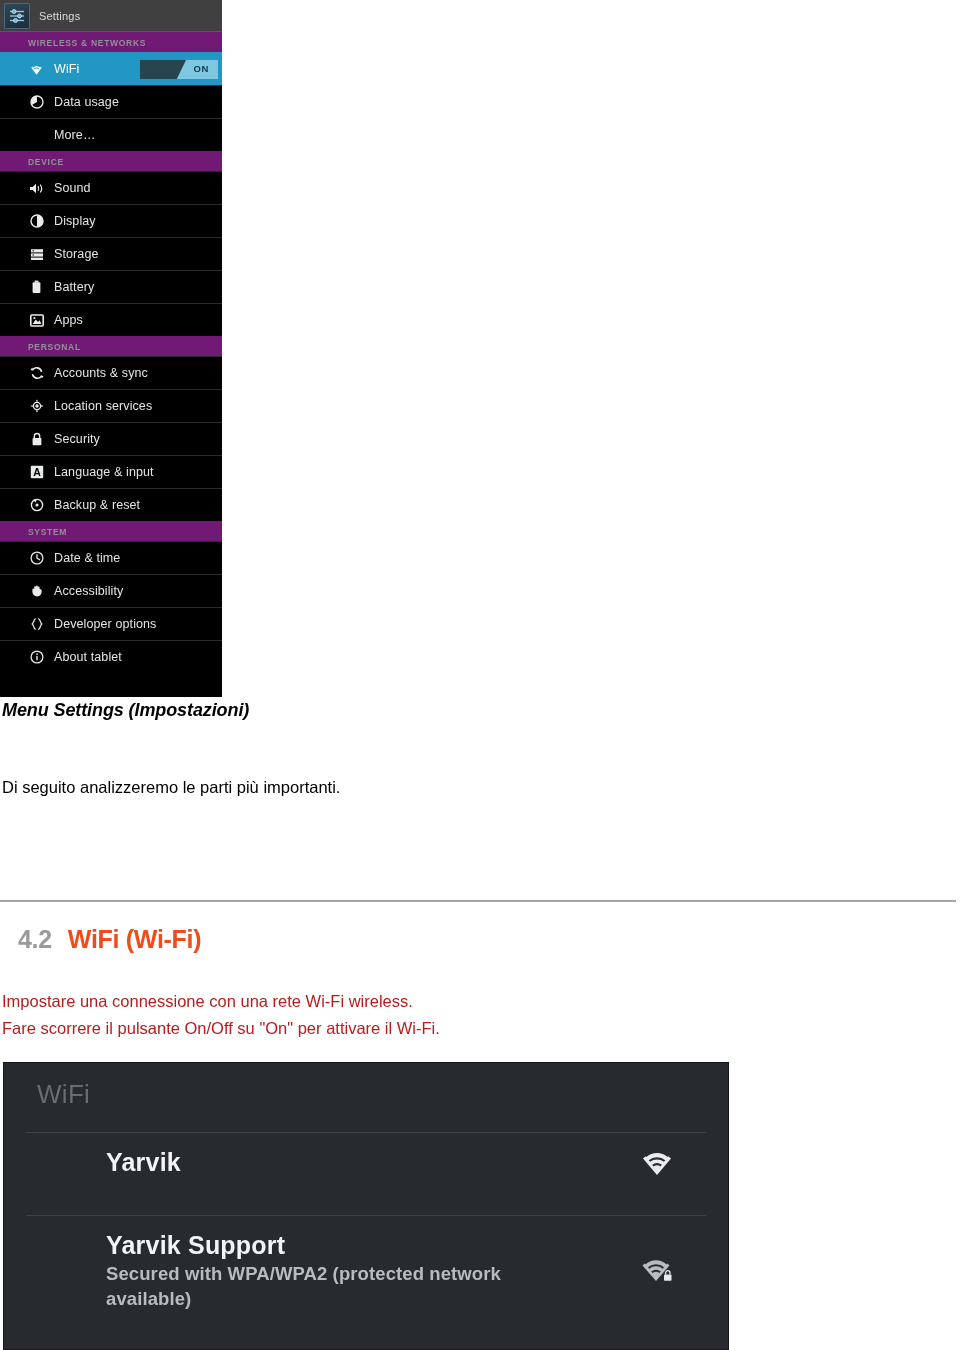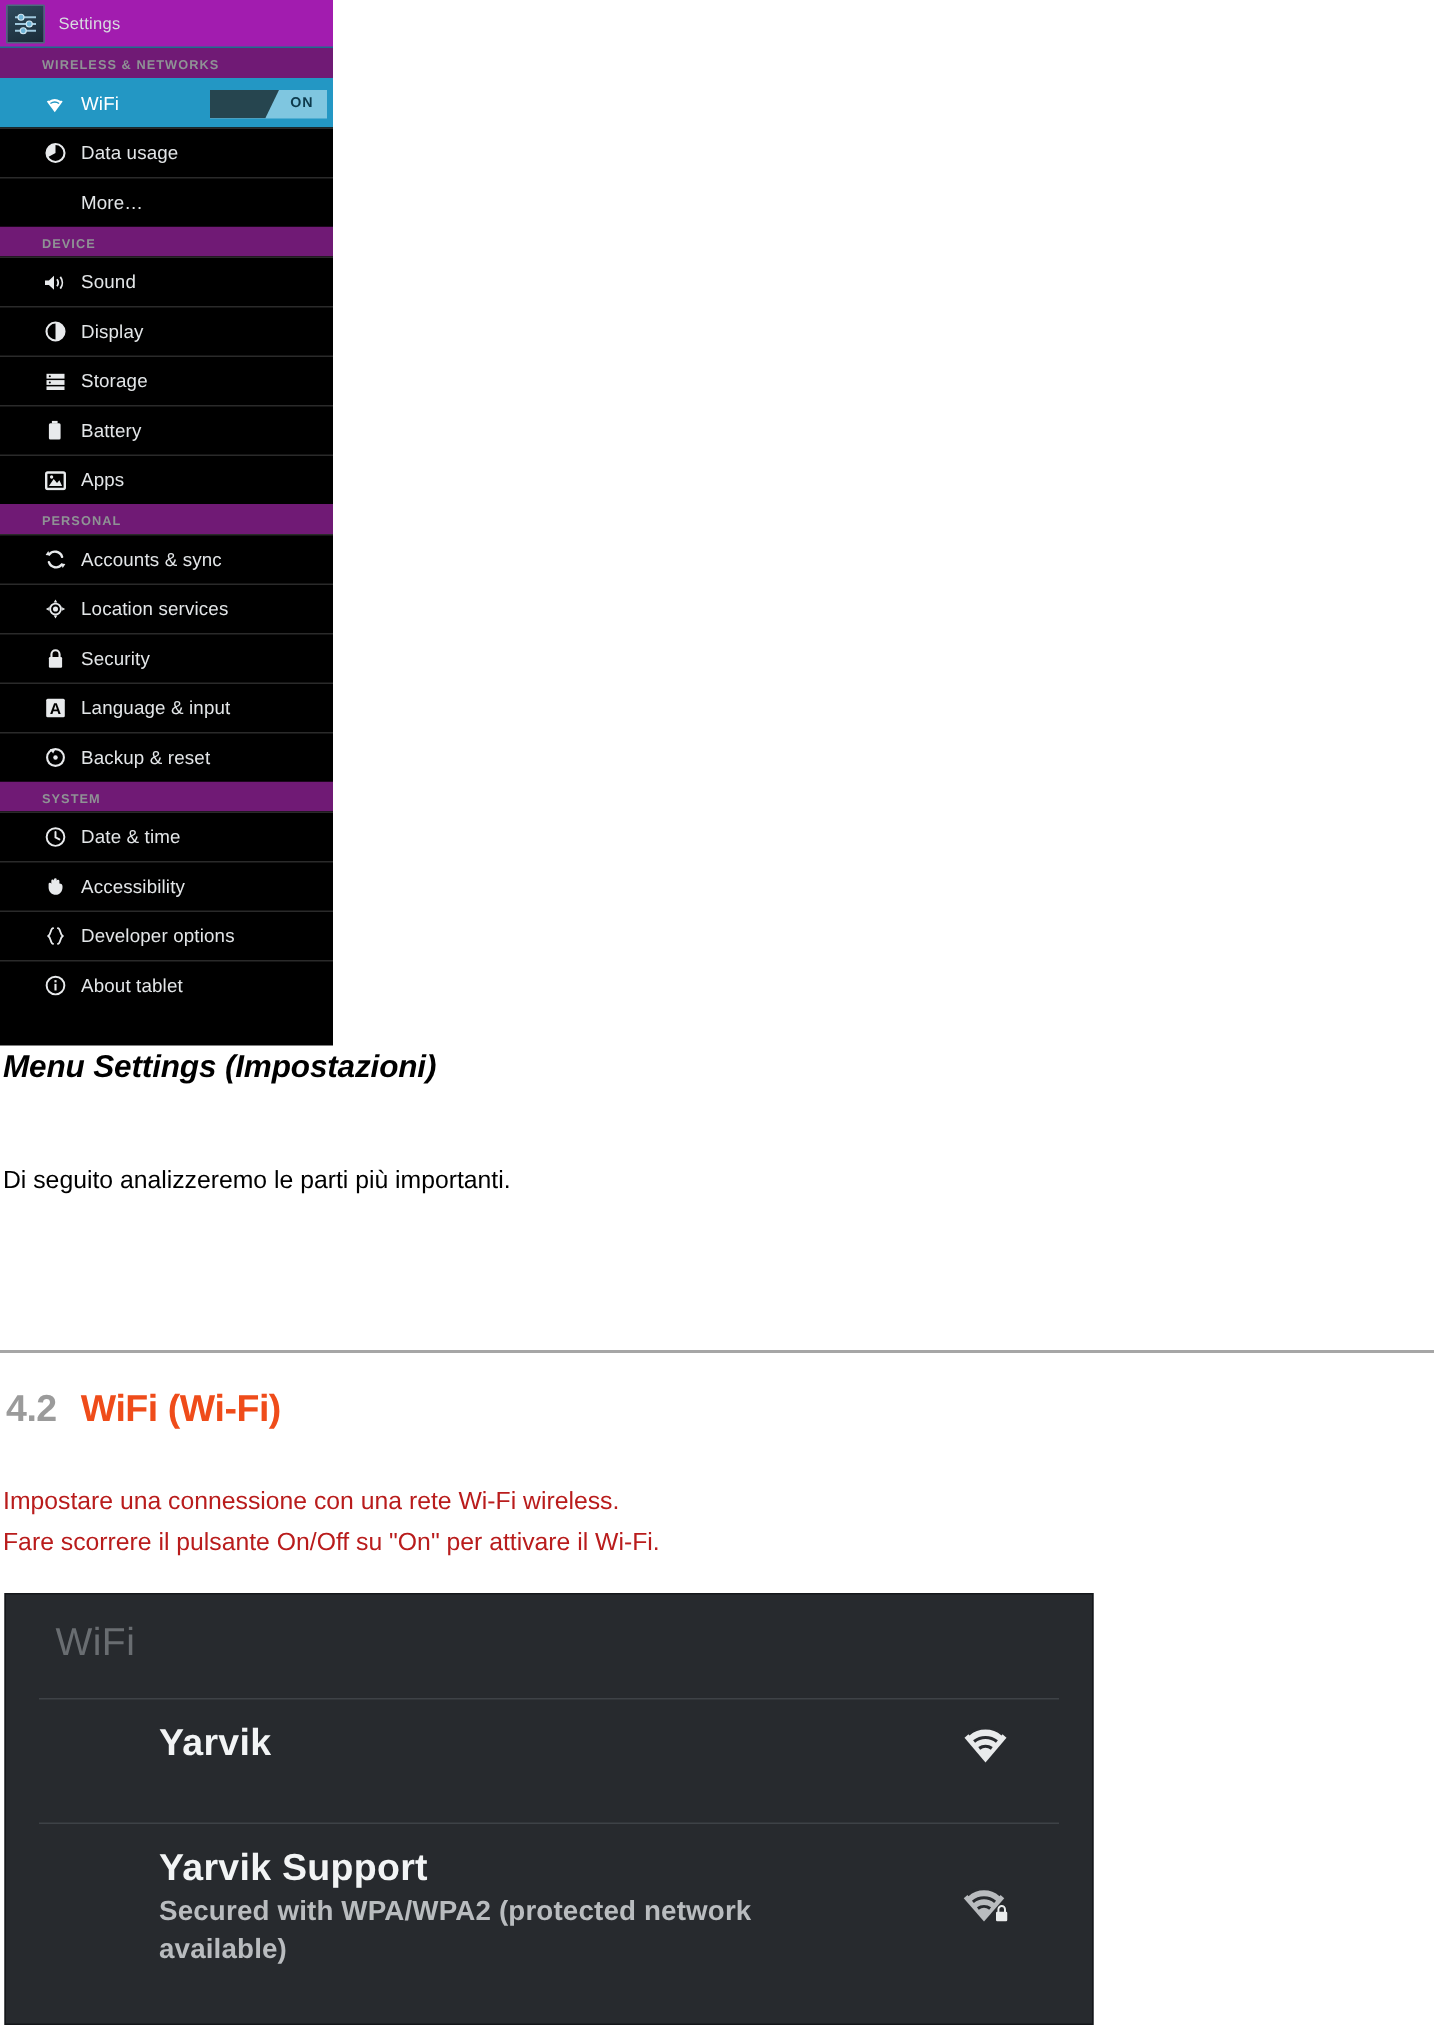--- a/index.html
+++ b/index.html
@@ -26,21 +26,21 @@
     top: 0px;
     width: 222px;
     height: 697px;
     background: #000000;
     overflow: hidden;
   }
 
   .settings-header {
     position: relative;
     height: 32px;
-    background: #a21caf;
+    background: #404040;
     display: flex;
     align-items: center;
     padding-left: 2px;
     border-bottom: 1px solid #1b6e8c;
   }
 
   .settings-app-icon {
     width: 26px;
     height: 26px;
     background: linear-gradient(160deg, #2e4a5c 0%, #1a2c38 100%);
@@ -133,21 +133,21 @@
     color: #0d3a4c;
     font-weight: bold;
     letter-spacing: 0.6px;
   }
 
   
   .caption {
     position: absolute;
     left: 2px;
     top: 700px;
-    font-size: 21px;
+    font-size: 18px;
     font-weight: bold;
     font-style: italic;
     color: #000000;
     letter-spacing: -0.1px;
   }
 
   .para-intro {
     position: absolute;
     left: 2px;
     top: 774px;
@@ -161,21 +161,21 @@
     position: absolute;
     left: 0px;
     top: 900px;
     width: 956px;
     height: 2px;
     background: #a6a6a6;
   }
 
   .heading {
     position: absolute;
-    left: 4px;
+    left: 18px;
     top: 925px;
     display: flex;
     align-items: center;
     white-space: nowrap;
   }
   .heading-num {
     font-size: 25px;
     font-weight: bold;
     color: #9b9b9b;
     letter-spacing: -0.3px;

